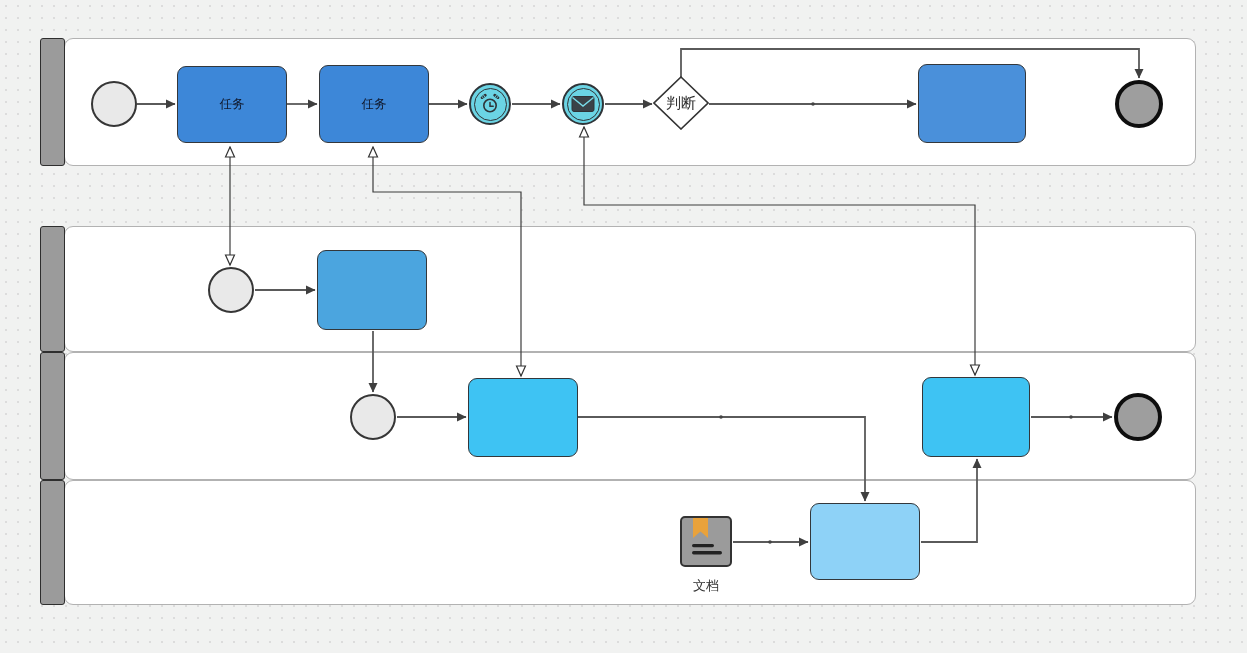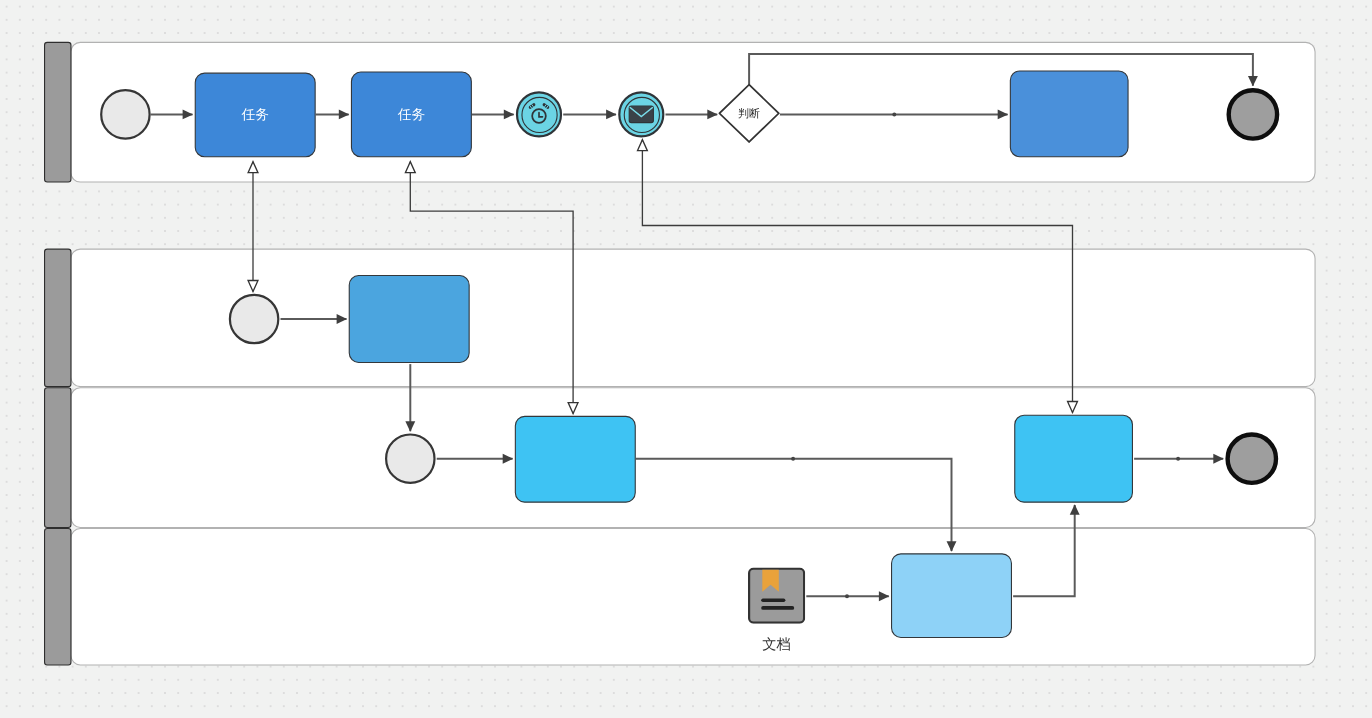--- a/index.html
+++ b/index.html
@@ -14,40 +14,40 @@
     position:absolute;background:#ffffff;border:1.3px solid #b2b2b2;
     border-radius:9px;box-sizing:border-box;
   }
   .lane-header{
     position:absolute;background:#9b9b9b;border:1.6px solid #2e2e2e;
     border-radius:3px;box-sizing:border-box;
   }
   .task{
     position:absolute;border:1.5px solid #33373b;border-radius:9px;
     box-sizing:border-box;display:flex;align-items:center;justify-content:center;
-    font-size:12.5px;color:#ffffff;
+    font-size:12.5px;color:#0f172a;
   }
   .circle{
     position:absolute;border-radius:50%;box-sizing:border-box;
   }
   .start-circle{background:#e9e9e9;border:2px solid #363636;}
   .end-circle{background:#9e9e9e;border:4px solid #0e0e0e;}
   .event-outer{
     position:absolute;border-radius:50%;box-sizing:border-box;
     background:#6bd4e4;border:2px solid #2f3438;padding:2.5px;
   }
   .event-inner{
     width:100%;height:100%;border-radius:50%;box-sizing:border-box;
     border:1.4px solid #2f3438;display:flex;align-items:center;justify-content:center;
   }
   .gateway-wrap{position:absolute;}
   .gateway-label{
     position:absolute;left:0;top:0;width:100%;height:100%;
     display:flex;align-items:center;justify-content:center;
-    font-size:10px;color:#2b2b2b;
+    font-size:15px;color:#2b2b2b;
   }
   .doc-wrap{position:absolute;}
   .doc-label{
     position:absolute;text-align:center;font-size:13px;color:#333333;
   }
   svg.connectors{position:absolute;left:0;top:0;z-index:3;}
   .node{z-index:4;}
   .lane,.lane-header{z-index:1;}
 </style>
 </head>

